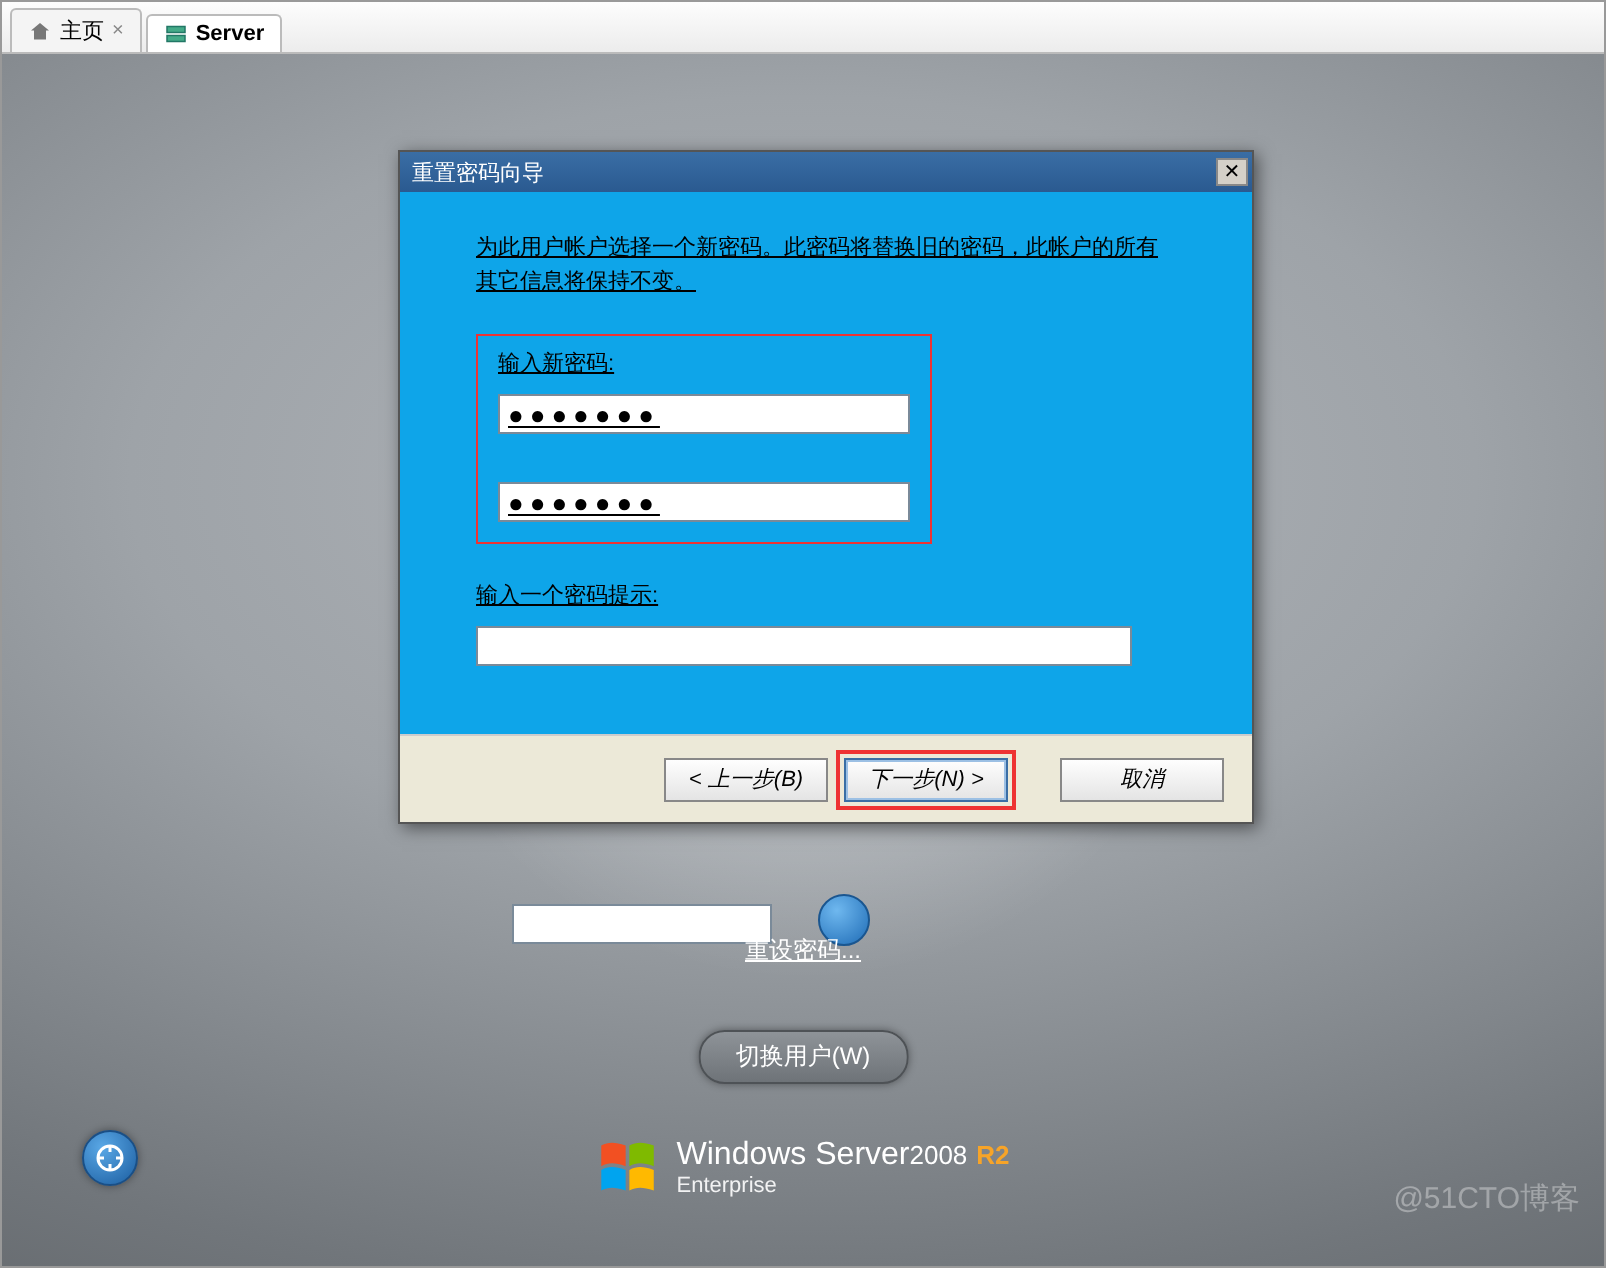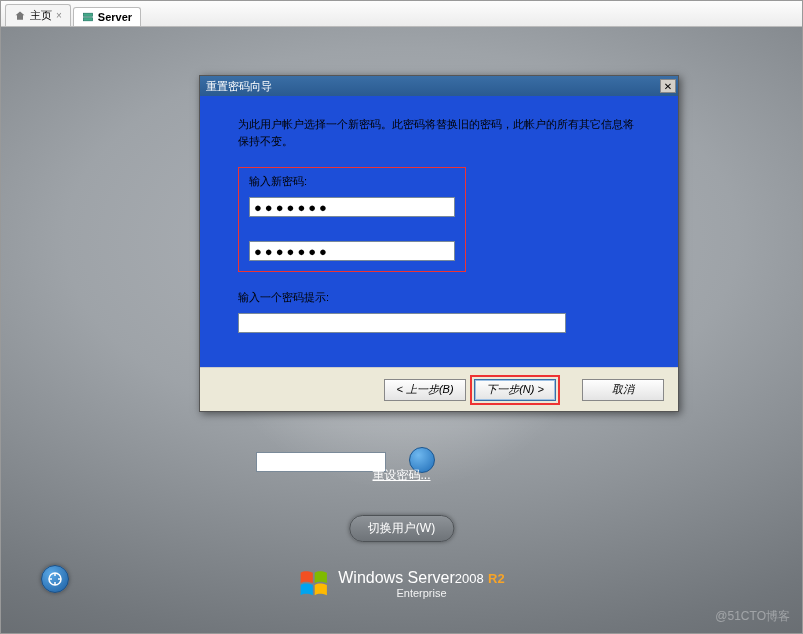--- a/index.html
+++ b/index.html
@@ -8,42 +8,42 @@
 .tabbar { height: 26px; background: linear-gradient(#fdfdfd,#ececec); border-bottom: 1px solid #bbb; display: flex; align-items: flex-end; padding-left: 4px; gap: 2px; }
 .tab { display: flex; align-items: center; gap: 4px; padding: 3px 8px; font-size: 11px; border: 1px solid #bbb; border-bottom: none; border-radius: 3px 3px 0 0; background: #f4f4f4; }
 .tab.active { background: #fff; }
 .tab-close { color:#888; font-size:10px; }
 .home-icon, .server-icon { width:12px; height:12px; display:inline-block; }
 .home-icon svg, .server-icon svg { width:12px; height:12px; }
 .desktop { position: absolute; top:26px; left:0; right:0; bottom:0; background: radial-gradient(ellipse 120% 90% at 50% 35%, #b0b4b9 0%, #9ea3a8 35%, #71767b 75%, #5b5f63 100%); }
 .glow { position:absolute; width:420px; height:420px; border-radius:50%; background: radial-gradient(circle, rgba(255,255,255,0.45) 0%, rgba(255,255,255,0) 70%); left:50%; top:42%; transform:translate(-50%,-50%); pointer-events:none; }
 .ease-btn { position:absolute; left:40px; bottom:40px; width:28px; height:28px; border-radius:50%; background: radial-gradient(circle at 35% 30%, #5aa8e6, #1b5da0); border:1px solid #1a4f86; box-shadow:0 0 4px rgba(0,0,0,0.4); display:flex; align-items:center; justify-content:center; }
 .ease-btn svg { width:16px; height:16px; fill:#fff; }
-.watermark { position:absolute; right:12px; bottom:8px; color:rgba(255,255,255,0.35); font-size:12px;margin-top:37px; }
-.branding { position:absolute; left:50%; bottom:34px; transform:translateX(-50%); display:flex; align-items:center; gap:10px; color:#fff;text-align:center; }
+.watermark { position:absolute; right:12px; bottom:24px; color:rgba(255,255,255,0.35); font-size:15px;margin-top:37px; }
+.branding { position:absolute; left:50%; bottom:34px; transform:translateX(-50%); display:flex; align-items:center; gap:10px; color:#fff; }
 .winlogo { width:30px; height:30px; }
 .branding-text { line-height:1.1; }
 .brand1 { font-size:16px; font-weight:300; }
 .brand1 b { font-weight:400; }
 .brand1 .yr { font-size:13px; }
 .brand1 .r2 { color:#f7a428; font-weight:bold; font-size:13px; }
 .brand2 { font-size:11px; opacity:0.9; }
 .switch-btn { position:absolute; left:50%; top:488px; transform:translateX(-50%); padding:4px 18px; font-size:12px; color:#fff; background:linear-gradient(#8e9398,#6e7378); border:1px solid #4e5256; border-radius:13px; box-shadow:0 0 4px rgba(0,0,0,0.4); }
 .reset-link { position:absolute; left:50%; top:440px; transform:translateX(-50%); color:#fff; font-size:12px; text-decoration:underline; }
 .pw-remnant { position:absolute; left:255px; top:425px; width:130px; height:20px; background:#fff; border:1px solid #7a8a99; }
 .blue-orb { position:absolute; left:408px; top:420px; width:26px; height:26px; border-radius:50%; background:radial-gradient(circle at 35% 30%, #6fb8ef, #1f6cb6); border:1px solid #1a5690; }
 
-.wizard { position:absolute; left:198px; top:48px; width:480px; background:#ece9d8; border:1px solid #555; box-shadow:2px 2px 8px rgba(0,0,0,0.5); font-size:12px; }
+.wizard { position:absolute; left:198px; top:48px; width:428px; background:#ece9d8; border:1px solid #555; box-shadow:2px 2px 8px rgba(0,0,0,0.5); font-size:12px; }
 .titlebar { height:20px; background:linear-gradient(#3a6ea5,#2a5a90); color:#fff; display:flex; align-items:center; padding:0 2px 0 6px; font-size:11px; }
 .titlebar .spacer { flex:1; }
 .closebox { width:16px; height:14px; background:#d4d0c8; border:1px solid #888; display:flex; align-items:center; justify-content:center; color:#000; font-size:10px; font-family:sans-serif; }
 .wiz-head { background:#fff; border-bottom:1px solid #bbb; padding:10px 18px 12px 18px; }
 .wiz-head h2 { font-size:12px; font-weight:bold; }
 .wiz-head p { font-size:11px; padding-left:14px; margin-top:2px; }
-.wiz-body { padding:20px 38px 12px 38px; background:#1d4ed8; }
+.wiz-body { padding:20px 38px 12px 38px; background:#0ea5e9;text-decoration:underline; }
 .wiz-instr { font-size:11px; line-height:1.5; margin-bottom:18px; }
 .red-box { border:1px solid #e33; padding:6px 22px 10px 10px; margin-bottom:10px; width:228px; }
 .field-label { font-size:11px; }
 .pw-input { width:206px; height:20px; border:1px solid #7a8a99; background:#fff; font-size:13px; padding:0 4px; letter-spacing:3px; display:flex; align-items:center; }
 .gap { height:8px; }
 .hint-input { width:328px; height:20px; border:1px solid #7a8a99; background:#fff; }
 .btnbar { height:44px; border-top:1px solid #ccc; display:flex; align-items:center; justify-content:flex-end; gap:8px; padding:0 14px; background:#ece9d8; }
 .wbtn { min-width:82px; height:22px; background:linear-gradient(#fefefe,#e4e4e4); border:1px solid #888; font-size:11px; display:flex; align-items:center; justify-content:center; padding:0 4px;font-style:italic; }
 .wbtn.next { outline:2px solid #e33; outline-offset:2px; border:1px solid #3a6ea5; box-shadow:0 0 0 1px #9cc0e4 inset; }
 </style>

